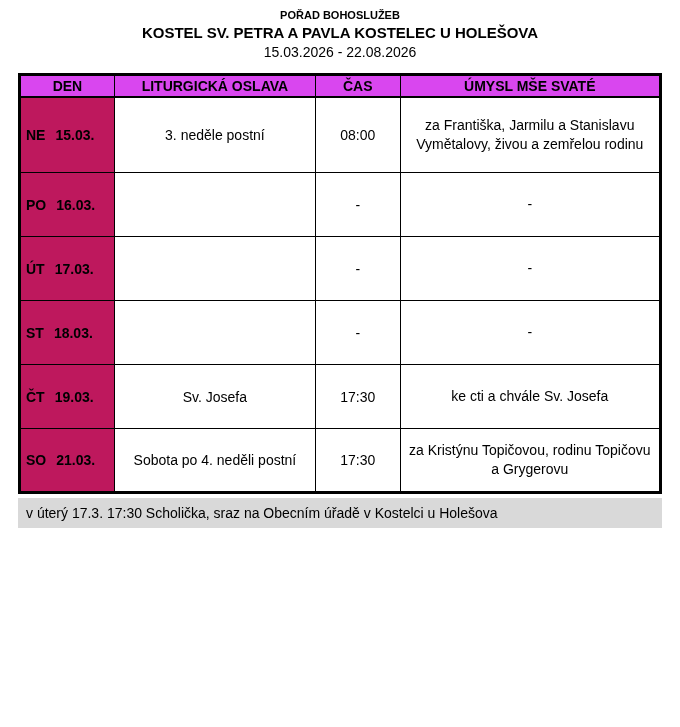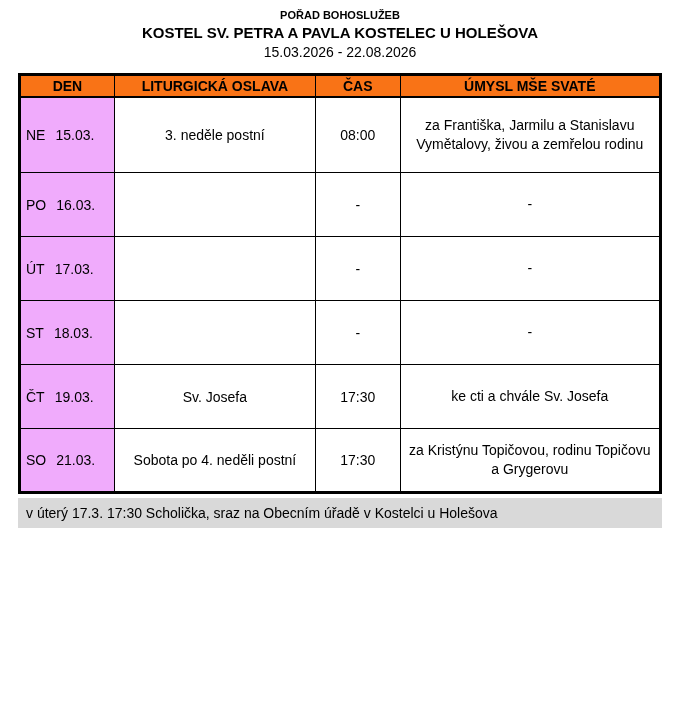--- a/index.html
+++ b/index.html
@@ -34,30 +34,30 @@
     border-collapse: collapse;
     border: 3px solid #000000;
   }
   table.schedule th, table.schedule td {
     border: 1px solid #000000;
     font-size: 14px;
     vertical-align: middle;
     padding: 3px 5px;
   }
   table.schedule thead th {
-    background: #f97316;
+    background: #d946ef;
     font-weight: bold;
     text-align: center;
     height: 22px;
     border-bottom: 2px solid #000000;
     padding: 2px 4px;
   }
   td.cell-den {
-    background: #f0abfc;
-    font-weight: normal;
+    background: #be185d;
+    font-weight: bold;
     width: 95px;
     text-align: left;
     padding-left: 8px;
     white-space: nowrap;
   }
   td.cell-den .datum { margin-left: 10px; }
   td.cell-oslava { width: 202px; text-align: center; }
   td.cell-cas { width: 85px; text-align: center; }
   td.cell-umysl { width: 262px; text-align: center; line-height: 1.35; padding: 4px 6px; }
   tr.row { height: 64px; }

